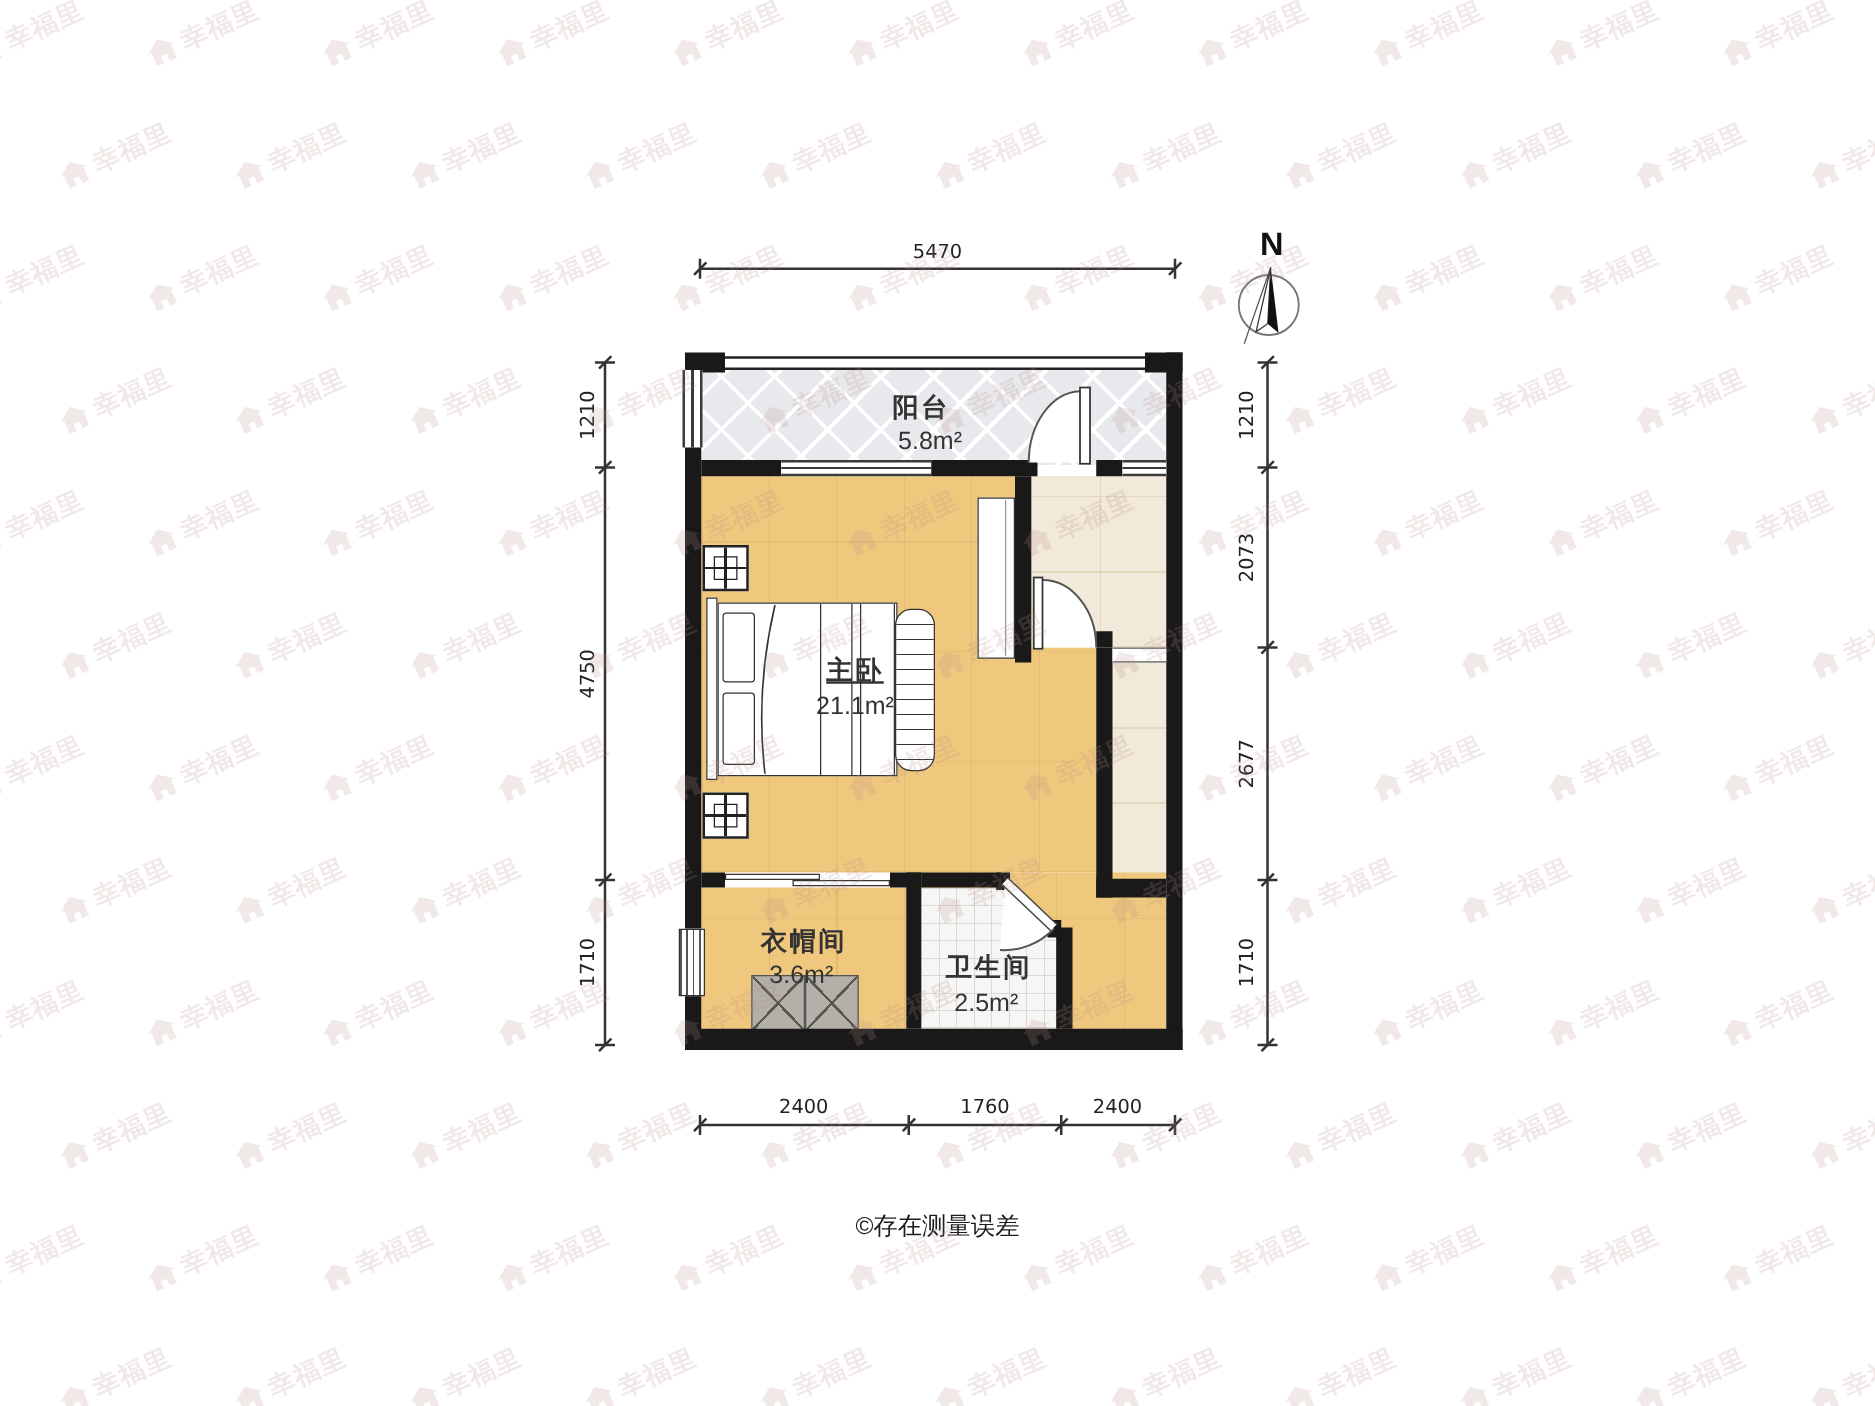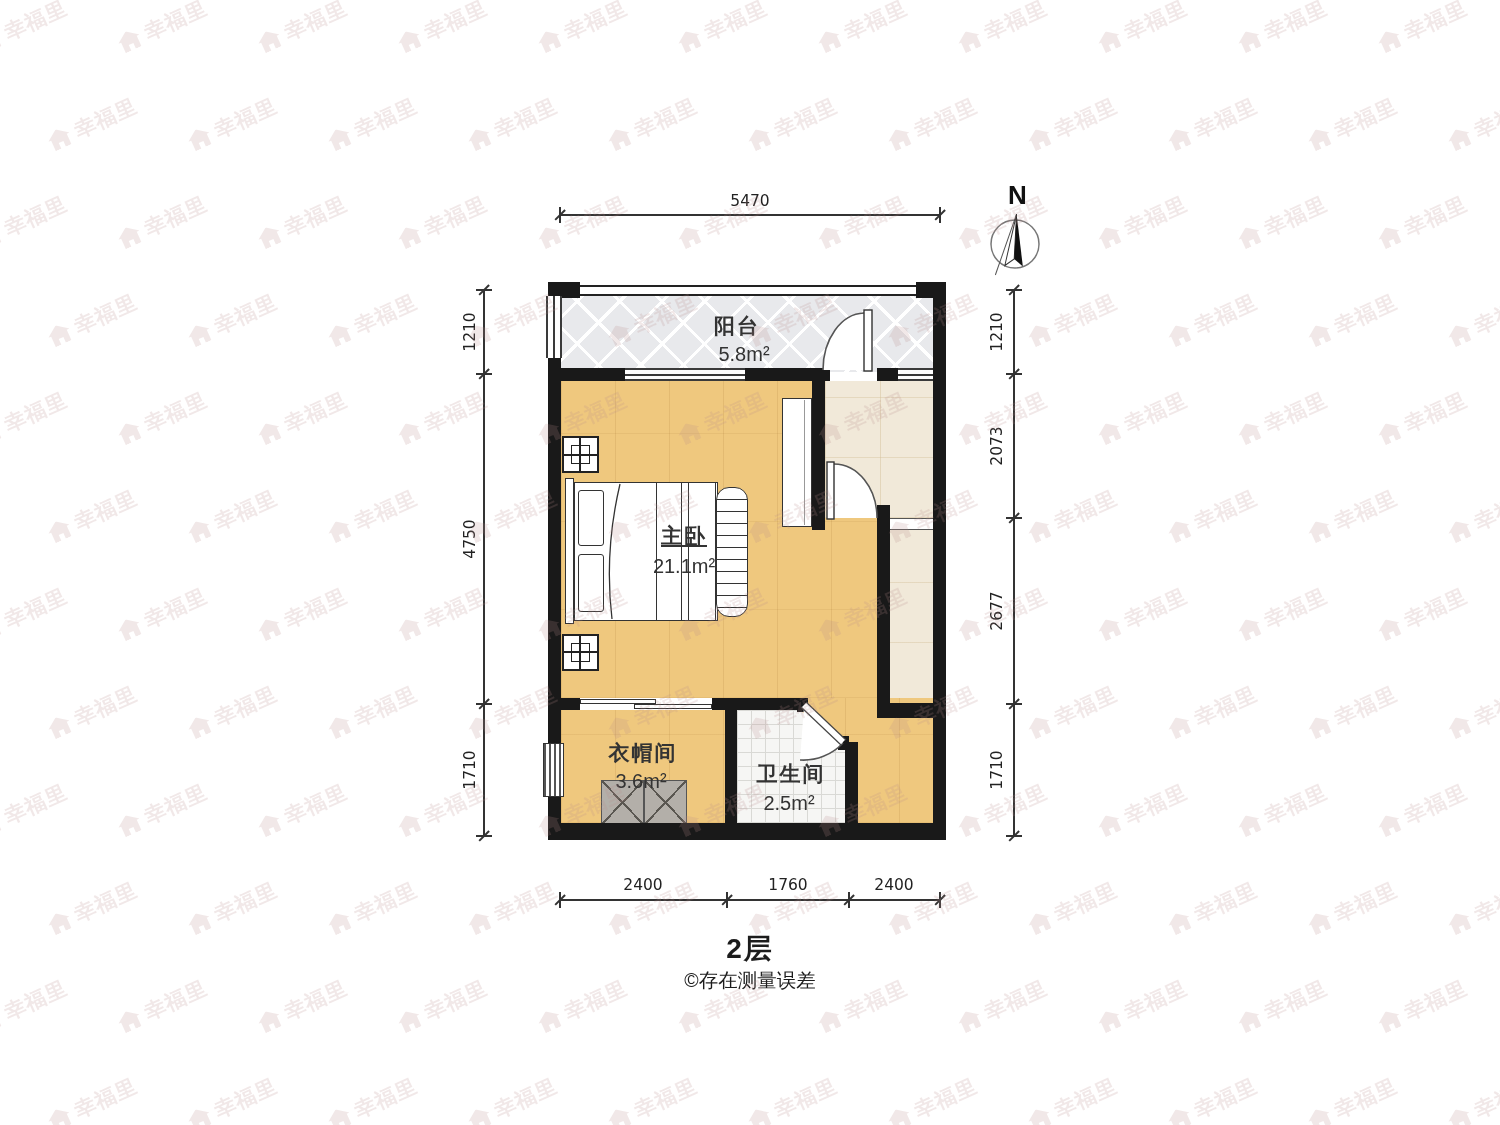--- a/index.html
+++ b/index.html
@@ -223,21 +223,20 @@
   <svg class="abs z5" style="left:982px;top:178px;" width="66" height="112" viewBox="0 0 66 112">
     <text x="26" y="26" font-size="26" font-weight="bold" fill="#111">N</text>
     <circle cx="33" cy="66" r="24" fill="none" stroke="#777" stroke-width="1.5"></circle>
     <g transform="rotate(3 33 66)">
       <line x1="33" y1="36" x2="15" y2="98" stroke="#555" stroke-width="1"></line>
       <polygon points="33,36 24,88 33,81" fill="#fff" stroke="#333" stroke-width="1"></polygon>
       <polygon points="33,36 42,88 33,81" fill="#111"></polygon>
     </g>
   </svg>
 
-  <div class="plan-title">2层</div>
   <div class="note-row">
     <span>©存在测量误差</span>
   </div>
 
   <div id="watermark-layer">
       <span class="wm" style="left: -25px; top: 12px;">
         <i class="wm-icon"></i>
         <b>幸福里</b>
       </span>
       <span class="wm" style="left: 115px; top: 12px;">

